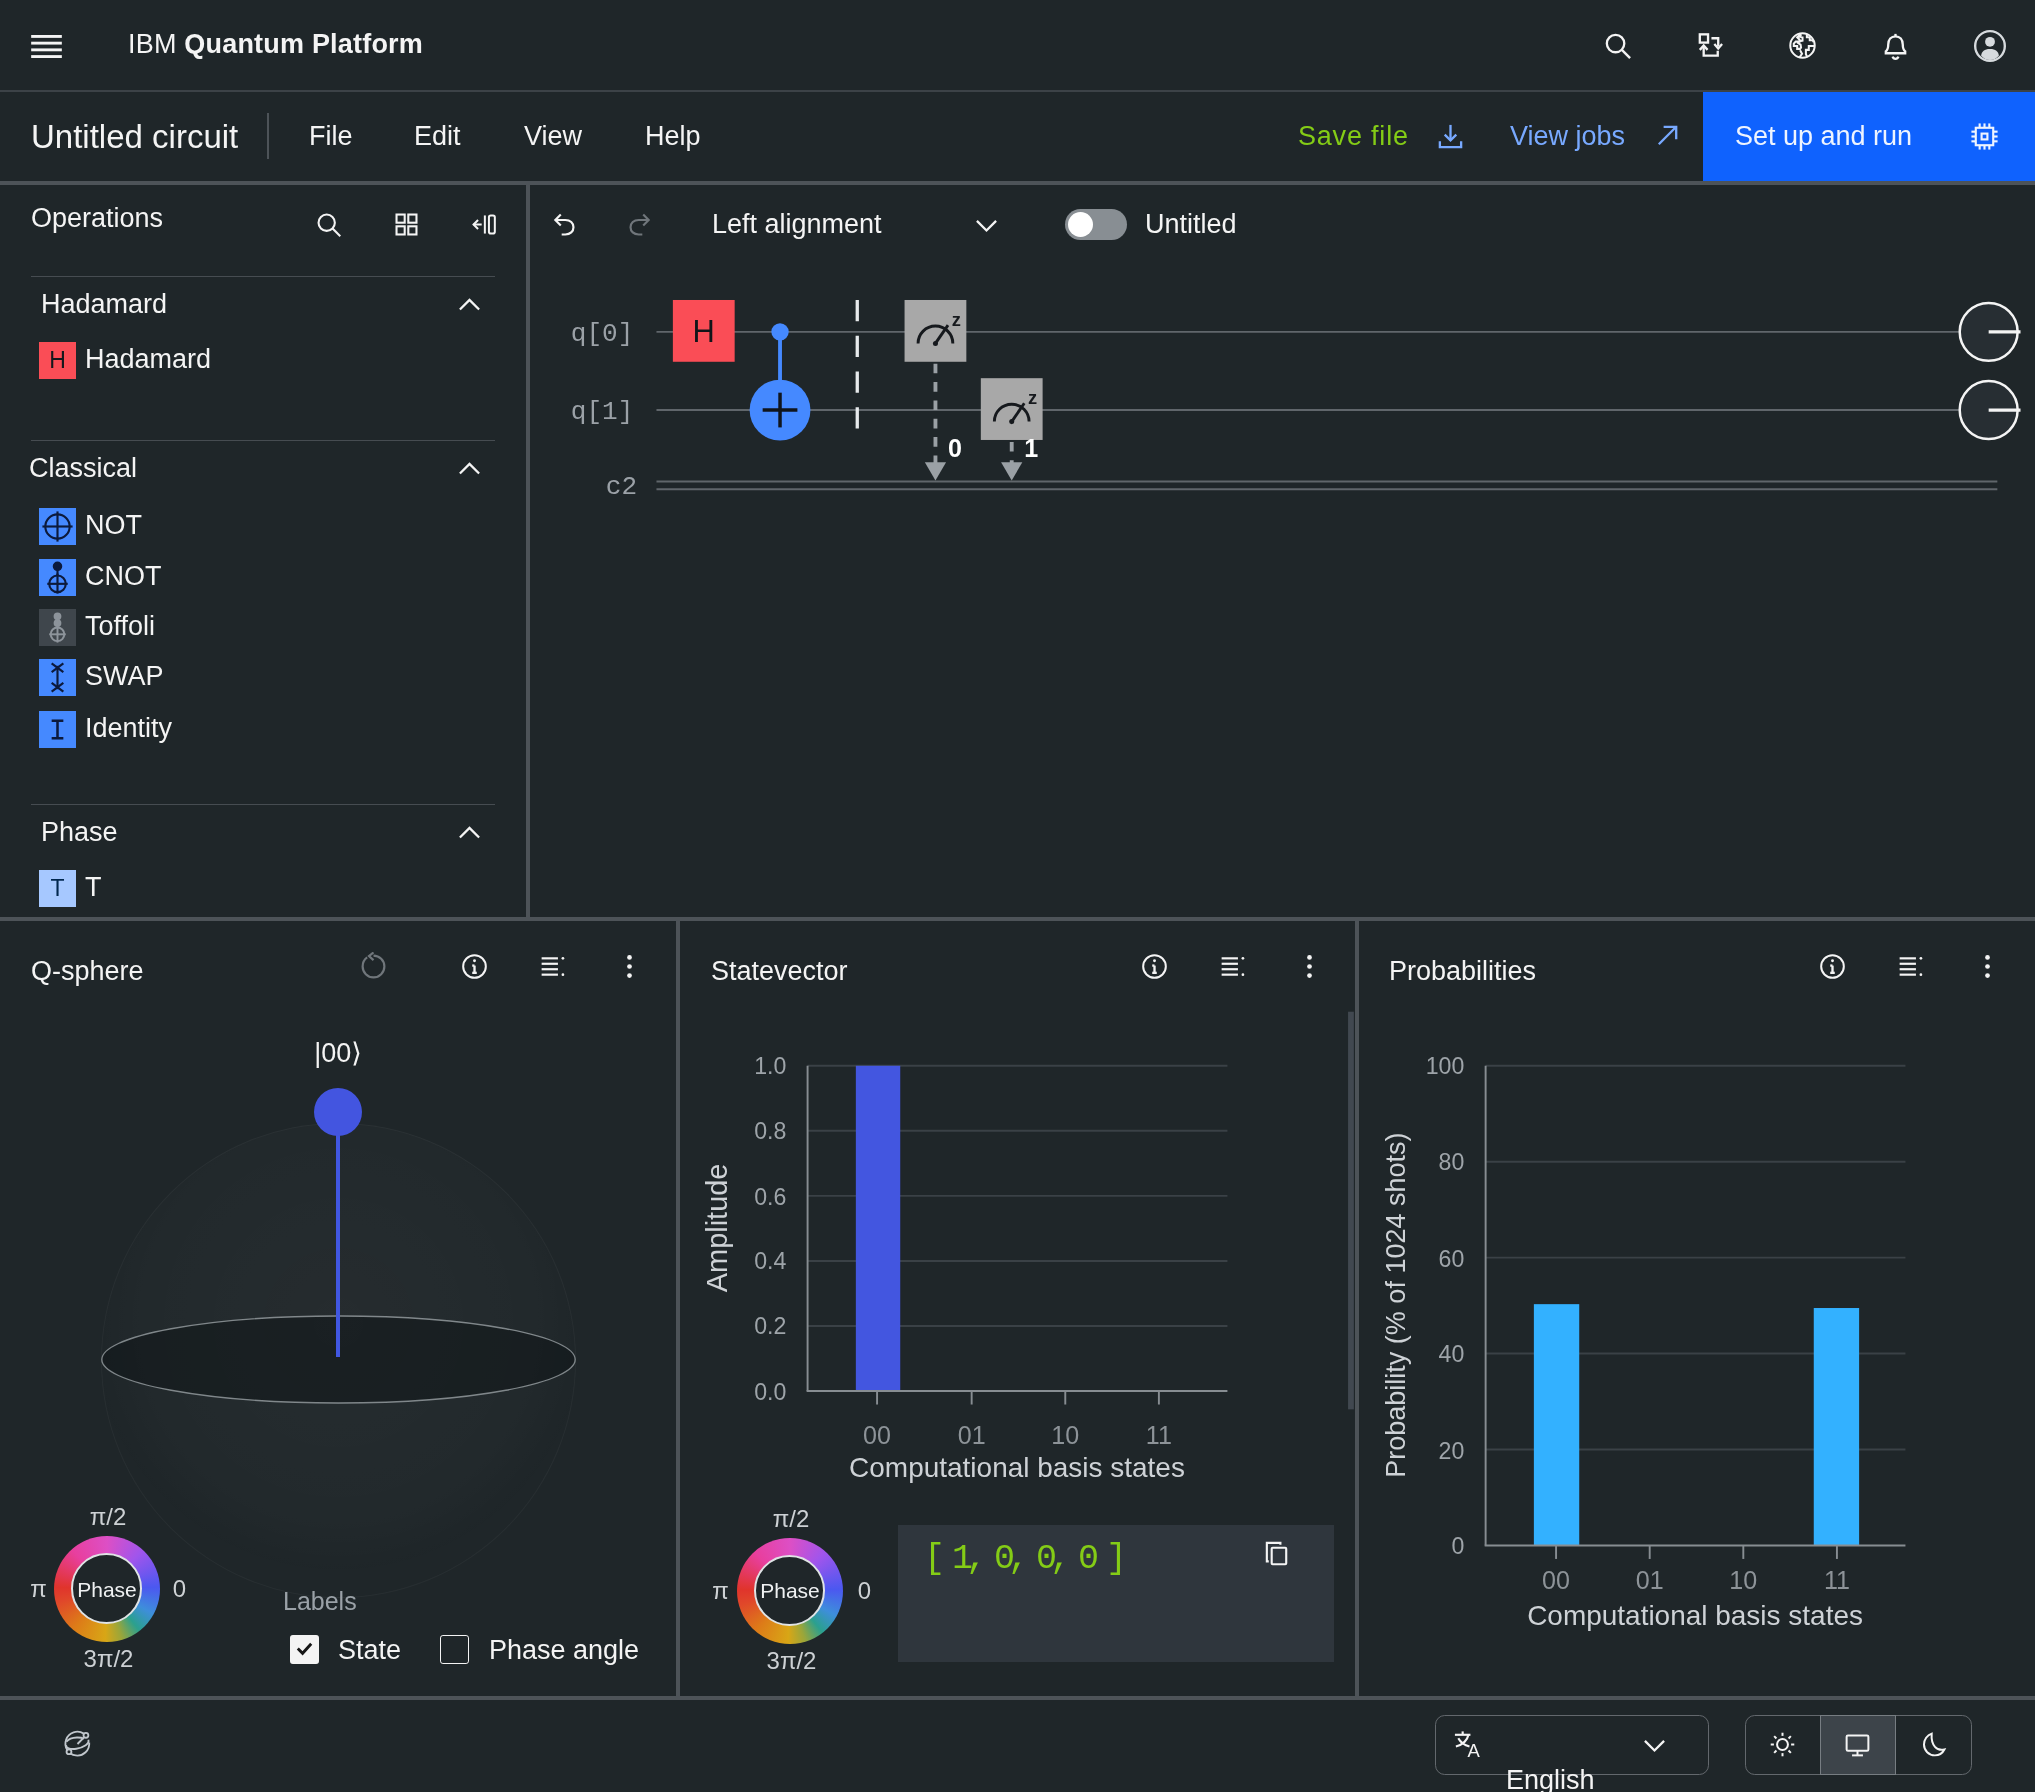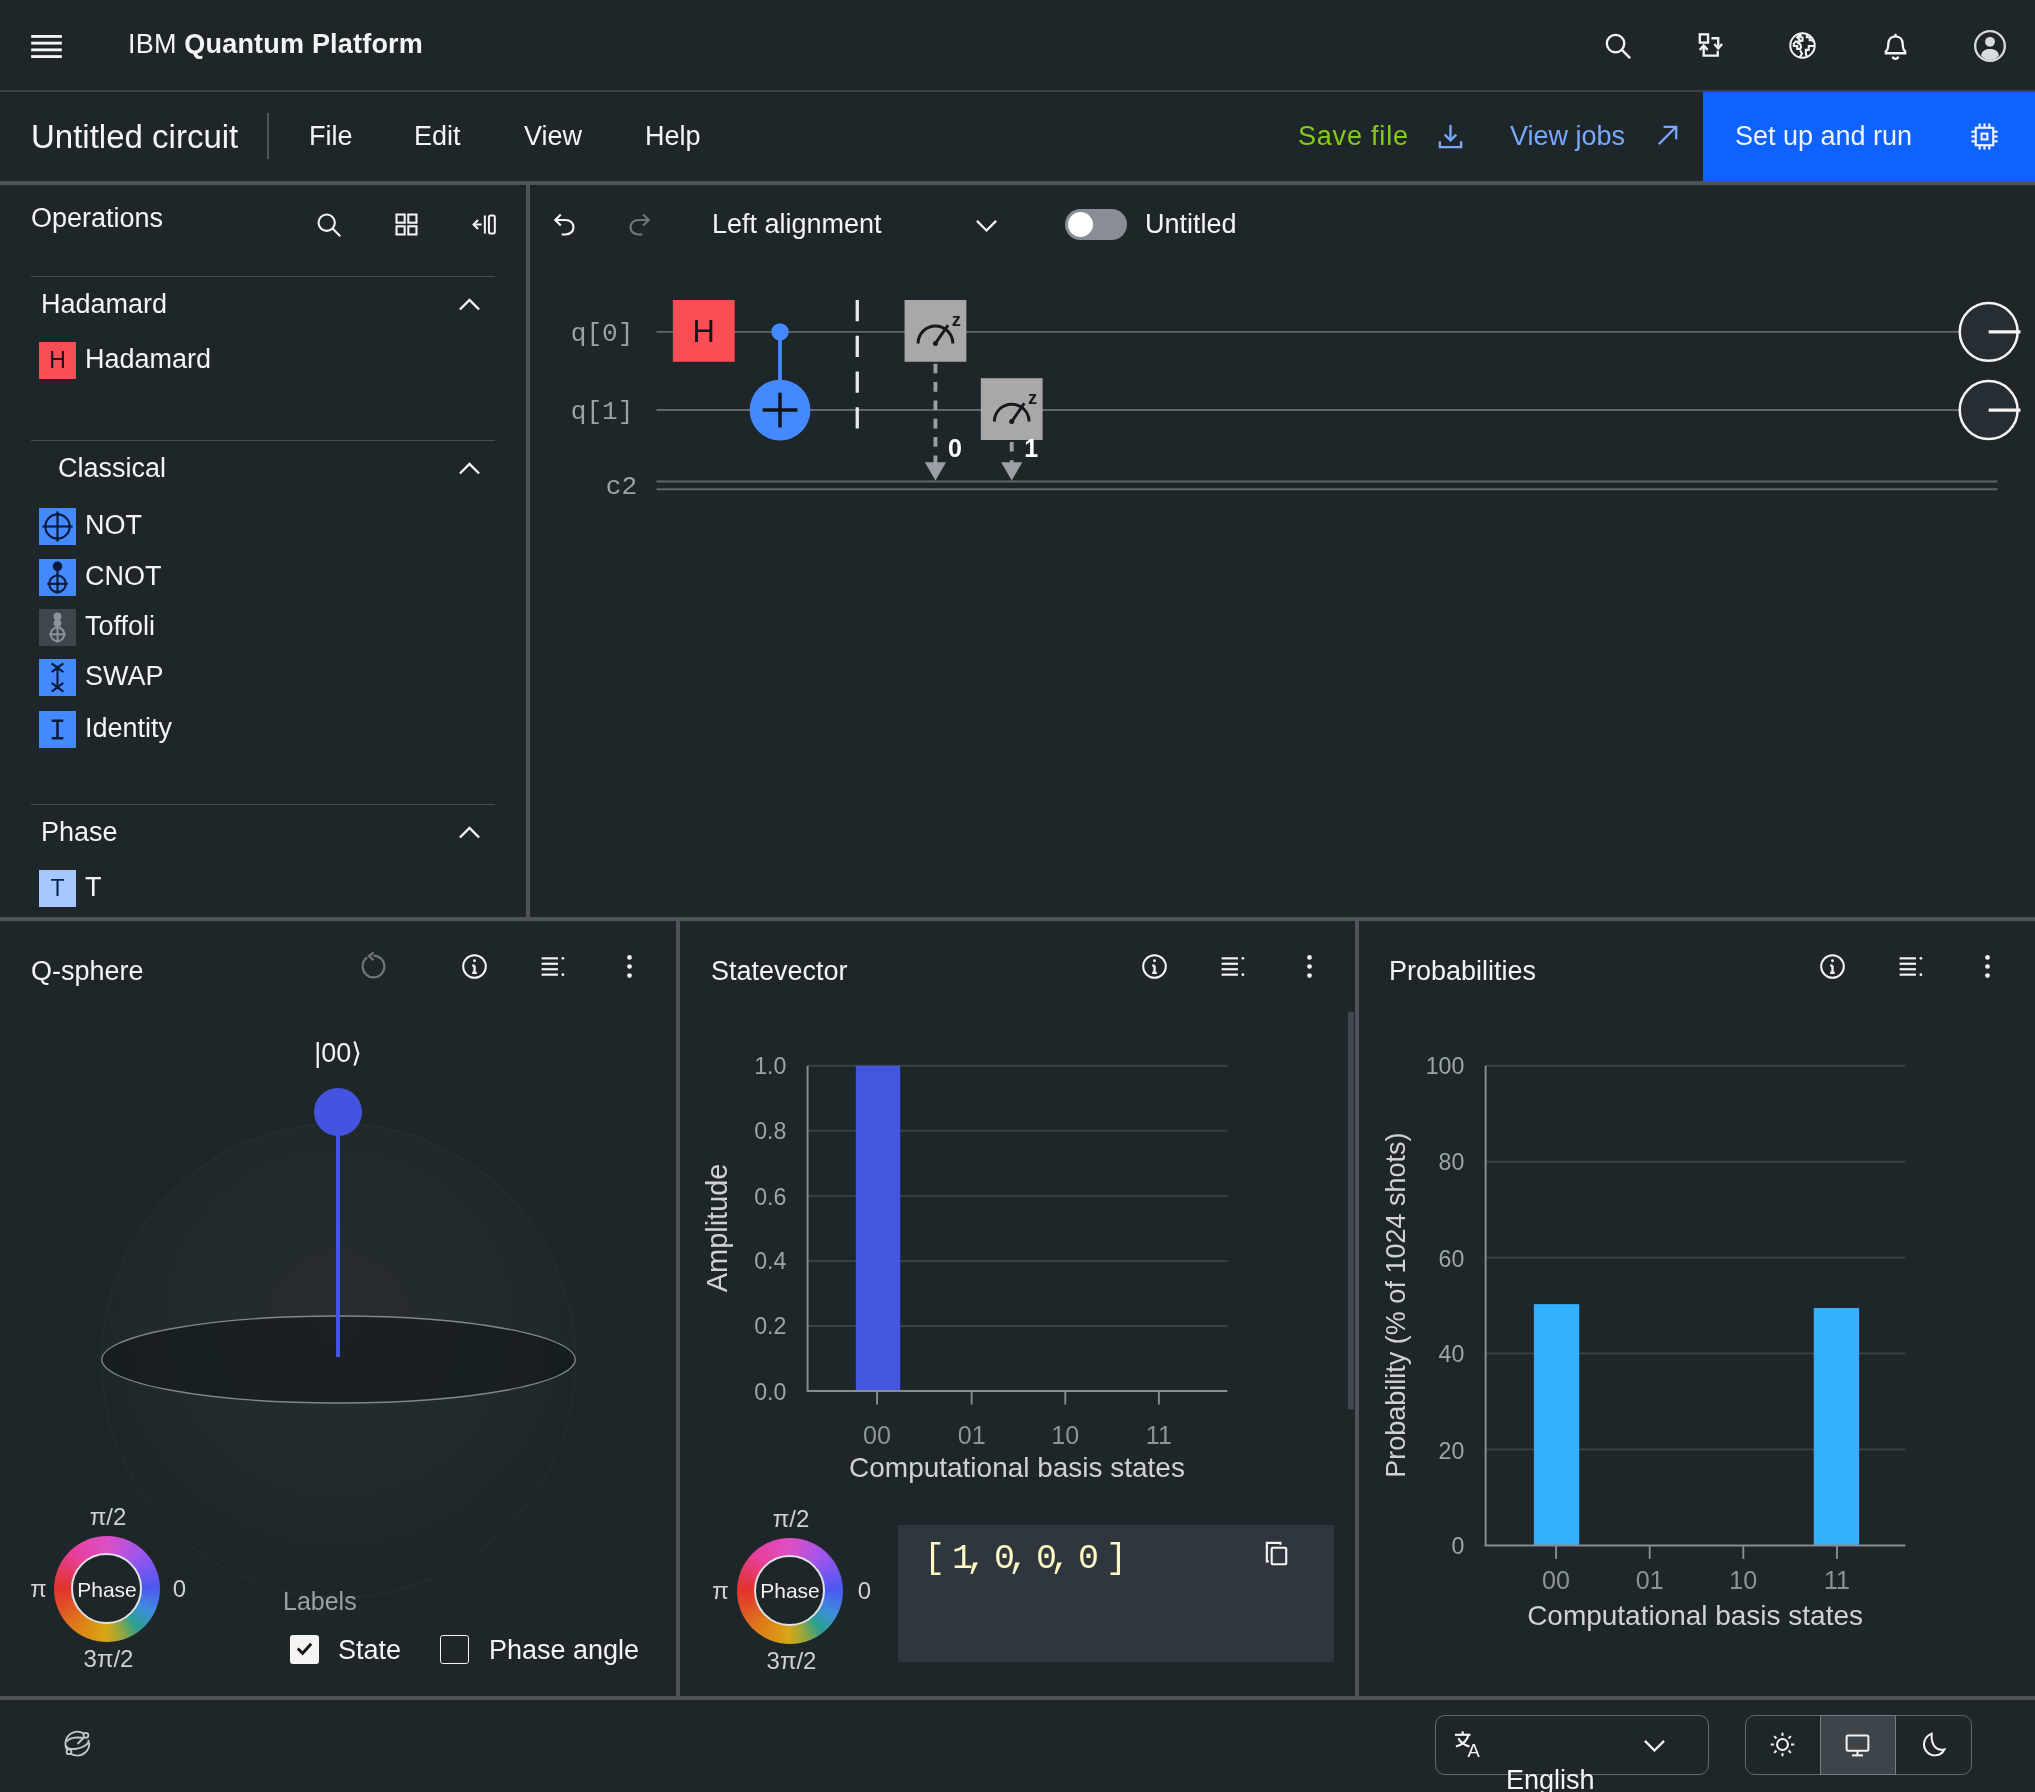--- a/index.html
+++ b/index.html
@@ -125,21 +125,21 @@
 
     <div class="abs" style="left:31px;top:92px;width:464px;height:1px;background:#464c51;"></div>
     <div class="abs" style="left:41px;top:105px;font-size:27px;">Hadamard</div>
     <svg class="ic" style="left:458px;top:113px;" width="23" height="15.4" viewBox="0 0 24 16" fill="none" stroke="#f4f4f4" stroke-width="2.4">
         <polyline points="2,13 12,3 22,13"></polyline>
       </svg>
     <div class="abs" style="left:39px;top:158px;width:37px;height:37px;background:#fa4d56;color:#14181c;font-size:23px;text-align:center;line-height:37px;">H</div>
     <div class="abs" style="left:85px;top:160px;font-size:27px;">Hadamard</div>
 
     <div class="abs" style="left:31px;top:256px;width:464px;height:1px;background:#464c51;"></div>
-    <div class="abs" style="left:58px;top:269px;font-size:27px;">Classical</div>
+    <div class="abs" style="left:29px;top:269px;font-size:27px;">Classical</div>
     <svg class="ic" style="left:458px;top:277px;" width="23" height="15.4" viewBox="0 0 24 16" fill="none" stroke="#f4f4f4" stroke-width="2.4">
         <polyline points="2,13 12,3 22,13"></polyline>
       </svg>
 
     <div class="abs" style="left:39px;top:324px;width:37px;height:37px;background:#4589ff;"></div>
     <svg class="ic" style="left:39px;top:324px;" width="37" height="37" viewBox="0 0 38 38" fill="none" stroke="#0c1a3c" stroke-width="2.2">
       <circle cx="19" cy="19" r="12.5"></circle>
         <line x1="19" y1="3.5" x2="19" y2="34.5"></line>
         <line x1="3.5" y1="19" x2="34.5" y2="19"></line>
     </svg>
@@ -377,21 +377,21 @@
 
     <div class="abs" style="left:57px;top:617px;width:106px;height:106px;border-radius:50%;background:conic-gradient(from 0deg, #dd4fc5, #a055ec 42deg, #4b58f0 88deg, #3e8edb 118deg, #2ba08e 142deg, #9aa63a 163deg, #d8a616 182deg, #dd7c18 220deg, #e0472a 255deg, #e0342c 272deg, #e83f9e 318deg, #dd4fc5 360deg);"></div>
     <div class="abs" style="left:74px;top:634px;width:71px;height:71px;box-sizing:border-box;border:2.4px solid #dfe3e5;border-radius:50%;background:#1f2629;"></div>
     <div class="abs" style="left:75px;top:658px;width:70px;height:29px;text-align:center;font-size:21px;color:#eff1f2;">Phase</div>
     <div class="abs" style="left:82px;top:584px;width:58px;text-align:center;font-size:24px;color:#cdd1d4;">π/2</div>
     <div class="abs" style="left:29px;top:656px;width:23px;text-align:center;font-size:24px;color:#cdd1d4;">π</div>
     <div class="abs" style="left:173px;top:656px;width:23px;text-align:center;font-size:24px;color:#cdd1d4;">0</div>
     <div class="abs" style="left:76px;top:726px;width:71px;text-align:center;font-size:24px;color:#cdd1d4;">3π/2</div>
 
     <div class="abs" style="left:218px;top:604px;width:436px;height:137px;background:#2f363d;"></div>
-    <div class="abs mono" style="left:244px;top:618px;font-size:35px;letter-spacing:-7px;color:#fef9c3;">[ 1, 0, 0, 0 ]</div>
+    <div class="abs mono" style="left:244px;top:618px;font-size:35px;letter-spacing:-7px;color:#84cc16;">[ 1, 0, 0, 0 ]</div>
     <svg class="ic" style="left:582px;top:619px;" width="31" height="31" viewBox="0 0 32 32" fill="none" stroke="#f4f4f4" stroke-width="2.2">
       <rect x="10" y="8" width="15" height="17" rx="1"></rect>
       <polyline points="7,22 5,22 5,3 19,3 19,5"></polyline>
     </svg>
   </div>
   <div class="abs" style="left:1355px;top:921px;width:3.9px;height:775px;background:#4d5358;"></div>
   <div class="abs" id="probabilities" style="left:1358px;top:921px;width:677px;height:775px;">
     <div class="abs" style="left:31px;top:35px;font-size:27px;">Probabilities</div>
     <svg class="ic" style="left:460px;top:31px;" width="29" height="29" viewBox="0 0 32 32" fill="none" stroke="#f4f4f4" stroke-width="2.2">
       <circle cx="16" cy="16" r="12.5"></circle>

